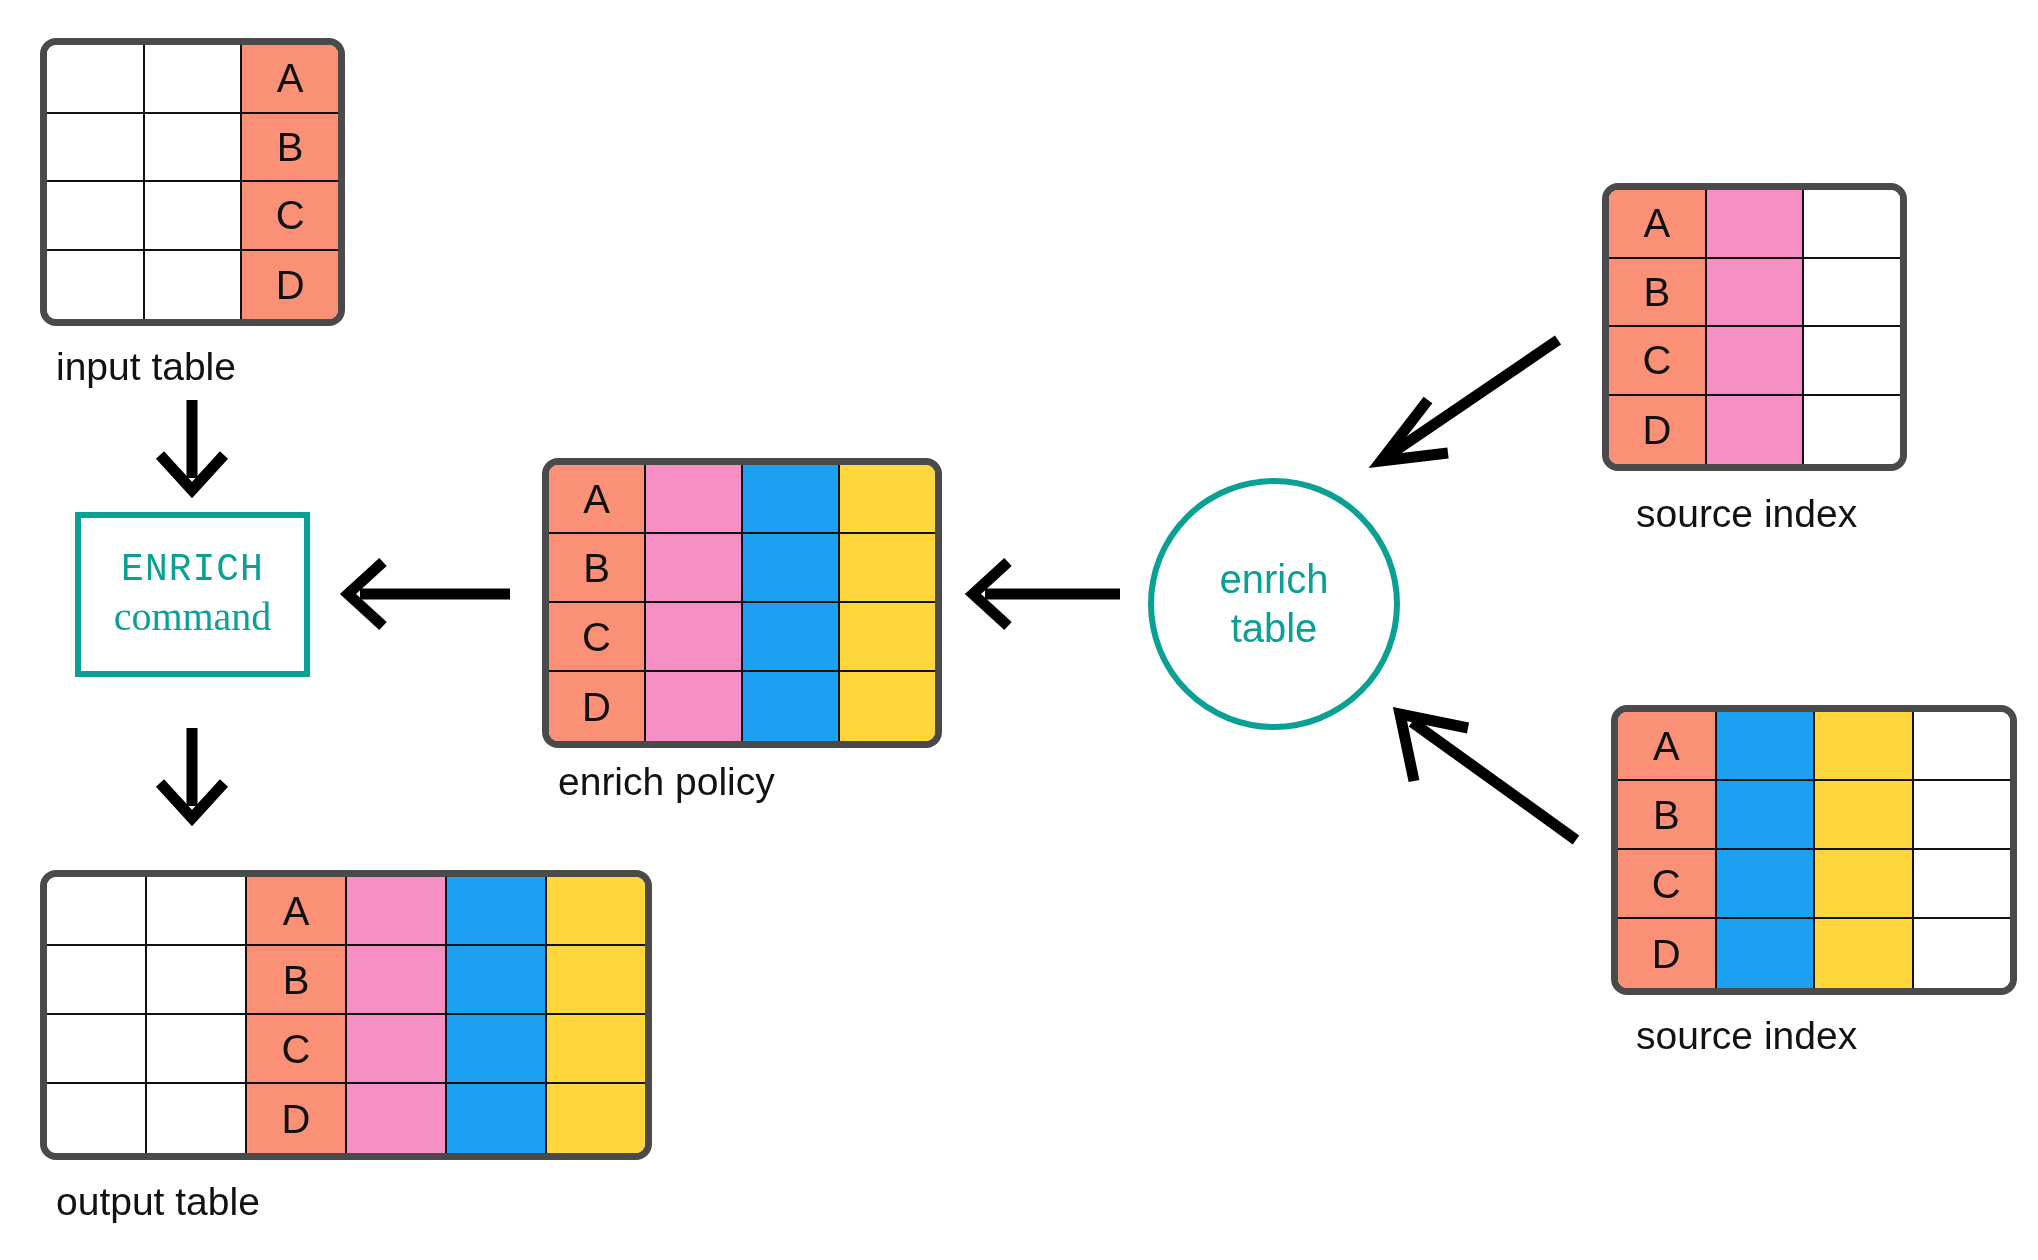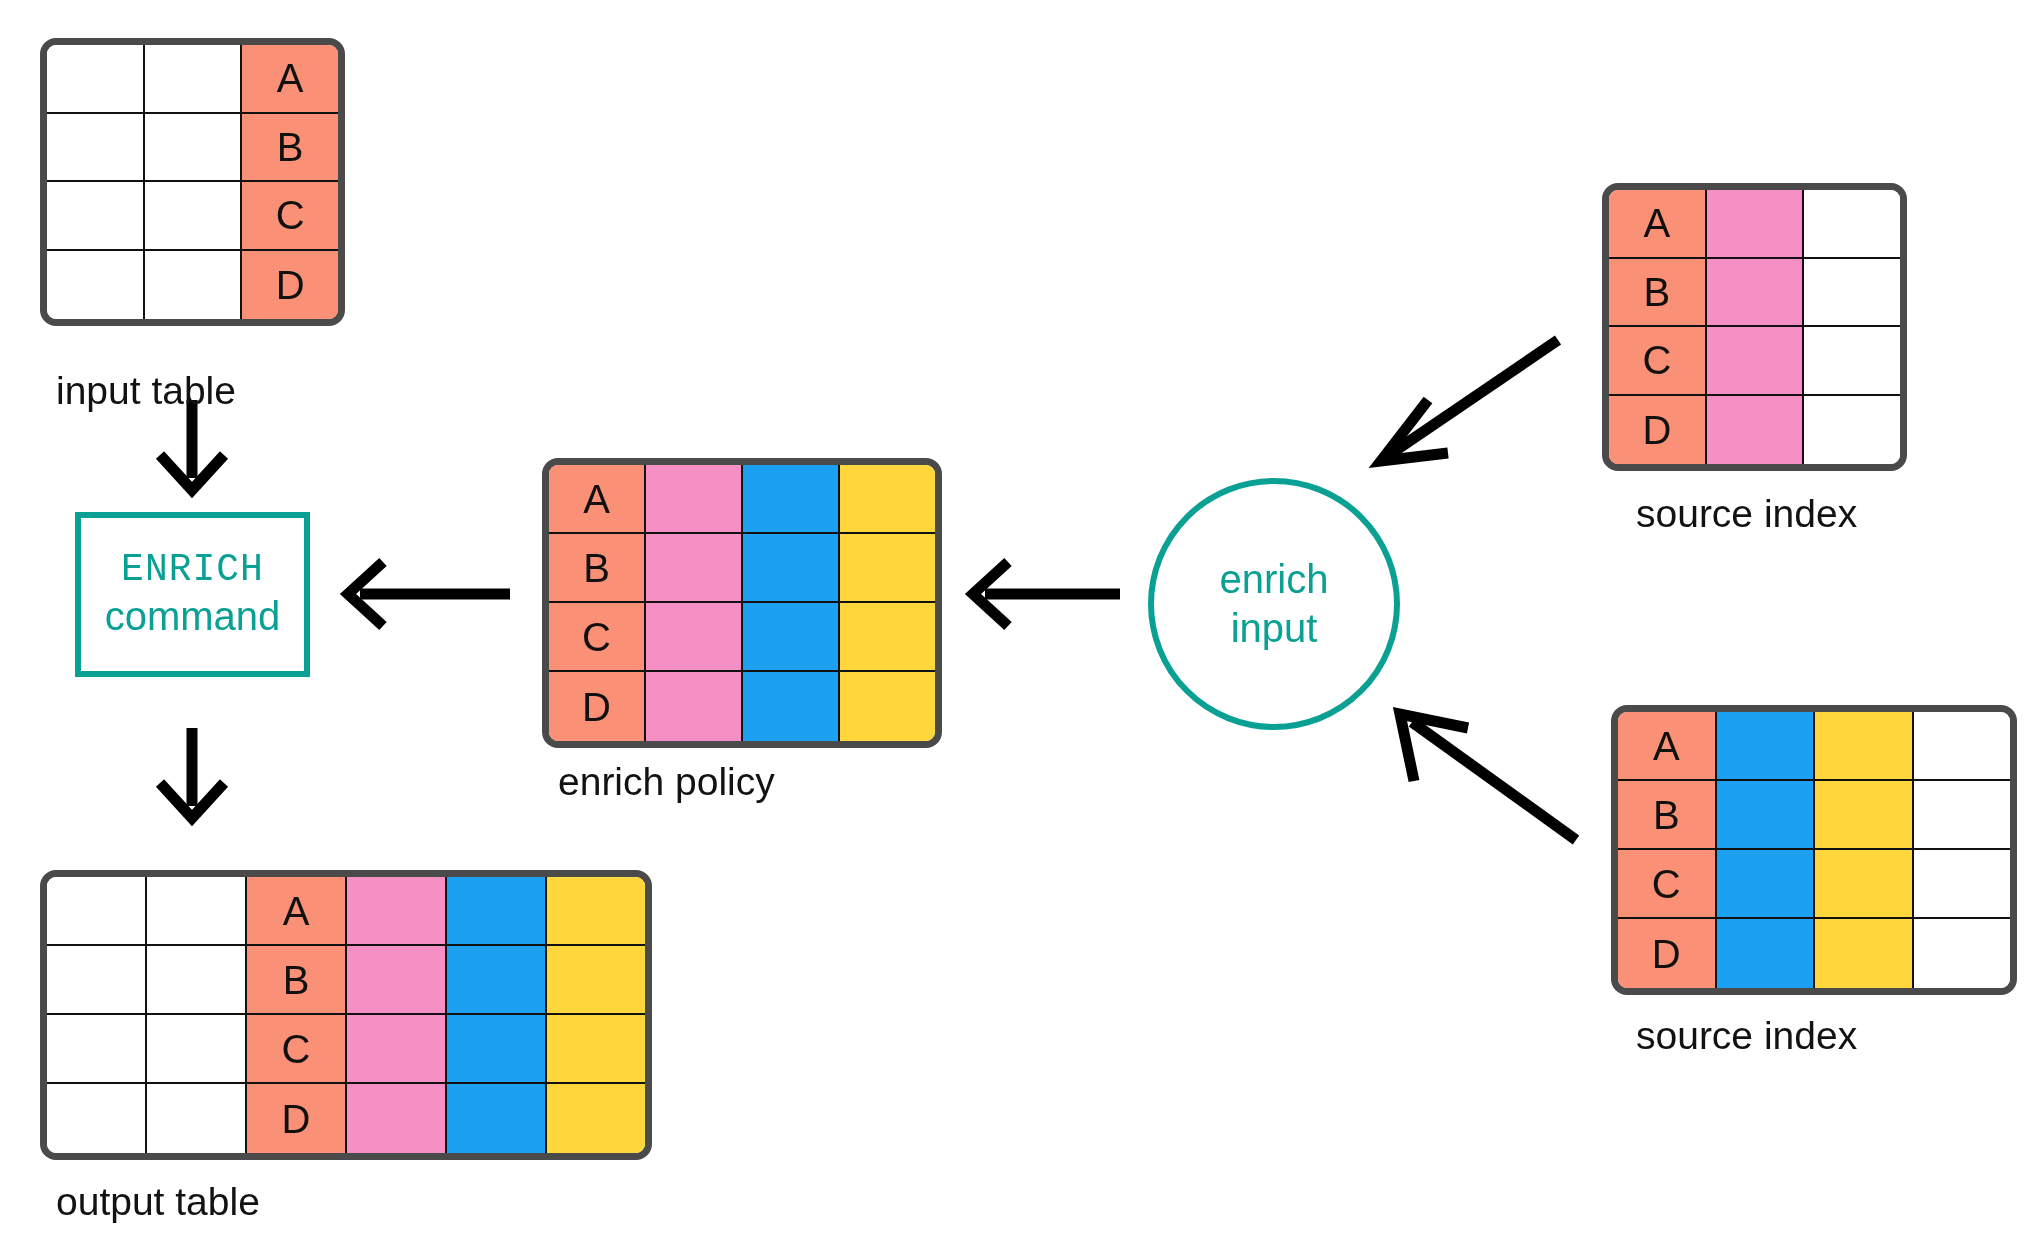--- a/index.html
+++ b/index.html
@@ -69,21 +69,21 @@
     justify-content: center;
     color: #0aa094;
     line-height: 1.18;
   }
   .cmd-line1 {
     font-family: "Liberation Mono", monospace;
     font-size: 38px;
     letter-spacing: 1px;
   }
   .cmd-line2 {
-    font-family: Liberation Sans, sans-serif;
+    font-family: Liberation Serif, serif;
     font-size: 40px;
   }
 
   
   .circle {
     position: absolute;
     box-sizing: border-box;
     border: 6px solid #0aa094;
     border-radius: 50%;
     background: #ffffff;
@@ -161,21 +161,21 @@
       <div class="tcell" style="flex:1 1 0; background:#FFFFFF;"></div>
       <div class="tcell" style="flex:1 1 0; background:#FFFFFF;"></div>
       <div class="tcell" style="flex:1 1 0; background:#FA9176;">C</div>
     </div>
     <div class="trow">
       <div class="tcell" style="flex:1 1 0; background:#FFFFFF;"></div>
       <div class="tcell" style="flex:1 1 0; background:#FFFFFF;"></div>
       <div class="tcell" style="flex:1 1 0; background:#FA9176;">D</div>
     </div>
   </div>
-  <div class="caption" style="left:56px; top:345px;margin-top:24px;">input table</div>
+  <div class="caption" style="left:56px; top:345px;">input table</div>
 
   <div class="cmd-box" style="left:75px; top:512px; width:235px; height:165px;">
     <div class="cmd-line1">ENRICH</div>
     <div class="cmd-line2">command</div>
   </div>
 
   <div class="table-box" style="left:40px; top:870px; width:612px; height:290px;">
     <div class="trow">
       <div class="tcell" style="flex:1 1 0; background:#FFFFFF;"></div>
       <div class="tcell" style="flex:1 1 0; background:#FFFFFF;"></div>
@@ -234,21 +234,21 @@
       <div class="tcell" style="flex:1 1 0; background:#FA9176;">D</div>
       <div class="tcell" style="flex:1 1 0; background:#F68FC4;"></div>
       <div class="tcell" style="flex:1 1 0; background:#1CA0F2;"></div>
       <div class="tcell" style="flex:1 1 0; background:#FFD63B;"></div>
     </div>
   </div>
   <div class="caption" style="left:558px; top:760px;">enrich policy</div>
 
   <div class="circle" style="left:1148px; top:478px; width:252px; height:252px;">
     <div>enrich</div>
-    <div>input</div>
+    <div>table</div>
   </div>
 
   <div class="table-box" style="left:1602px; top:183px; width:305px; height:288px;">
     <div class="trow">
       <div class="tcell" style="flex:1 1 0; background:#FA9176;">A</div>
       <div class="tcell" style="flex:1 1 0; background:#F68FC4;"></div>
       <div class="tcell" style="flex:1 1 0; background:#FFFFFF;"></div>
     </div>
     <div class="trow">
       <div class="tcell" style="flex:1 1 0; background:#FA9176;">B</div>

